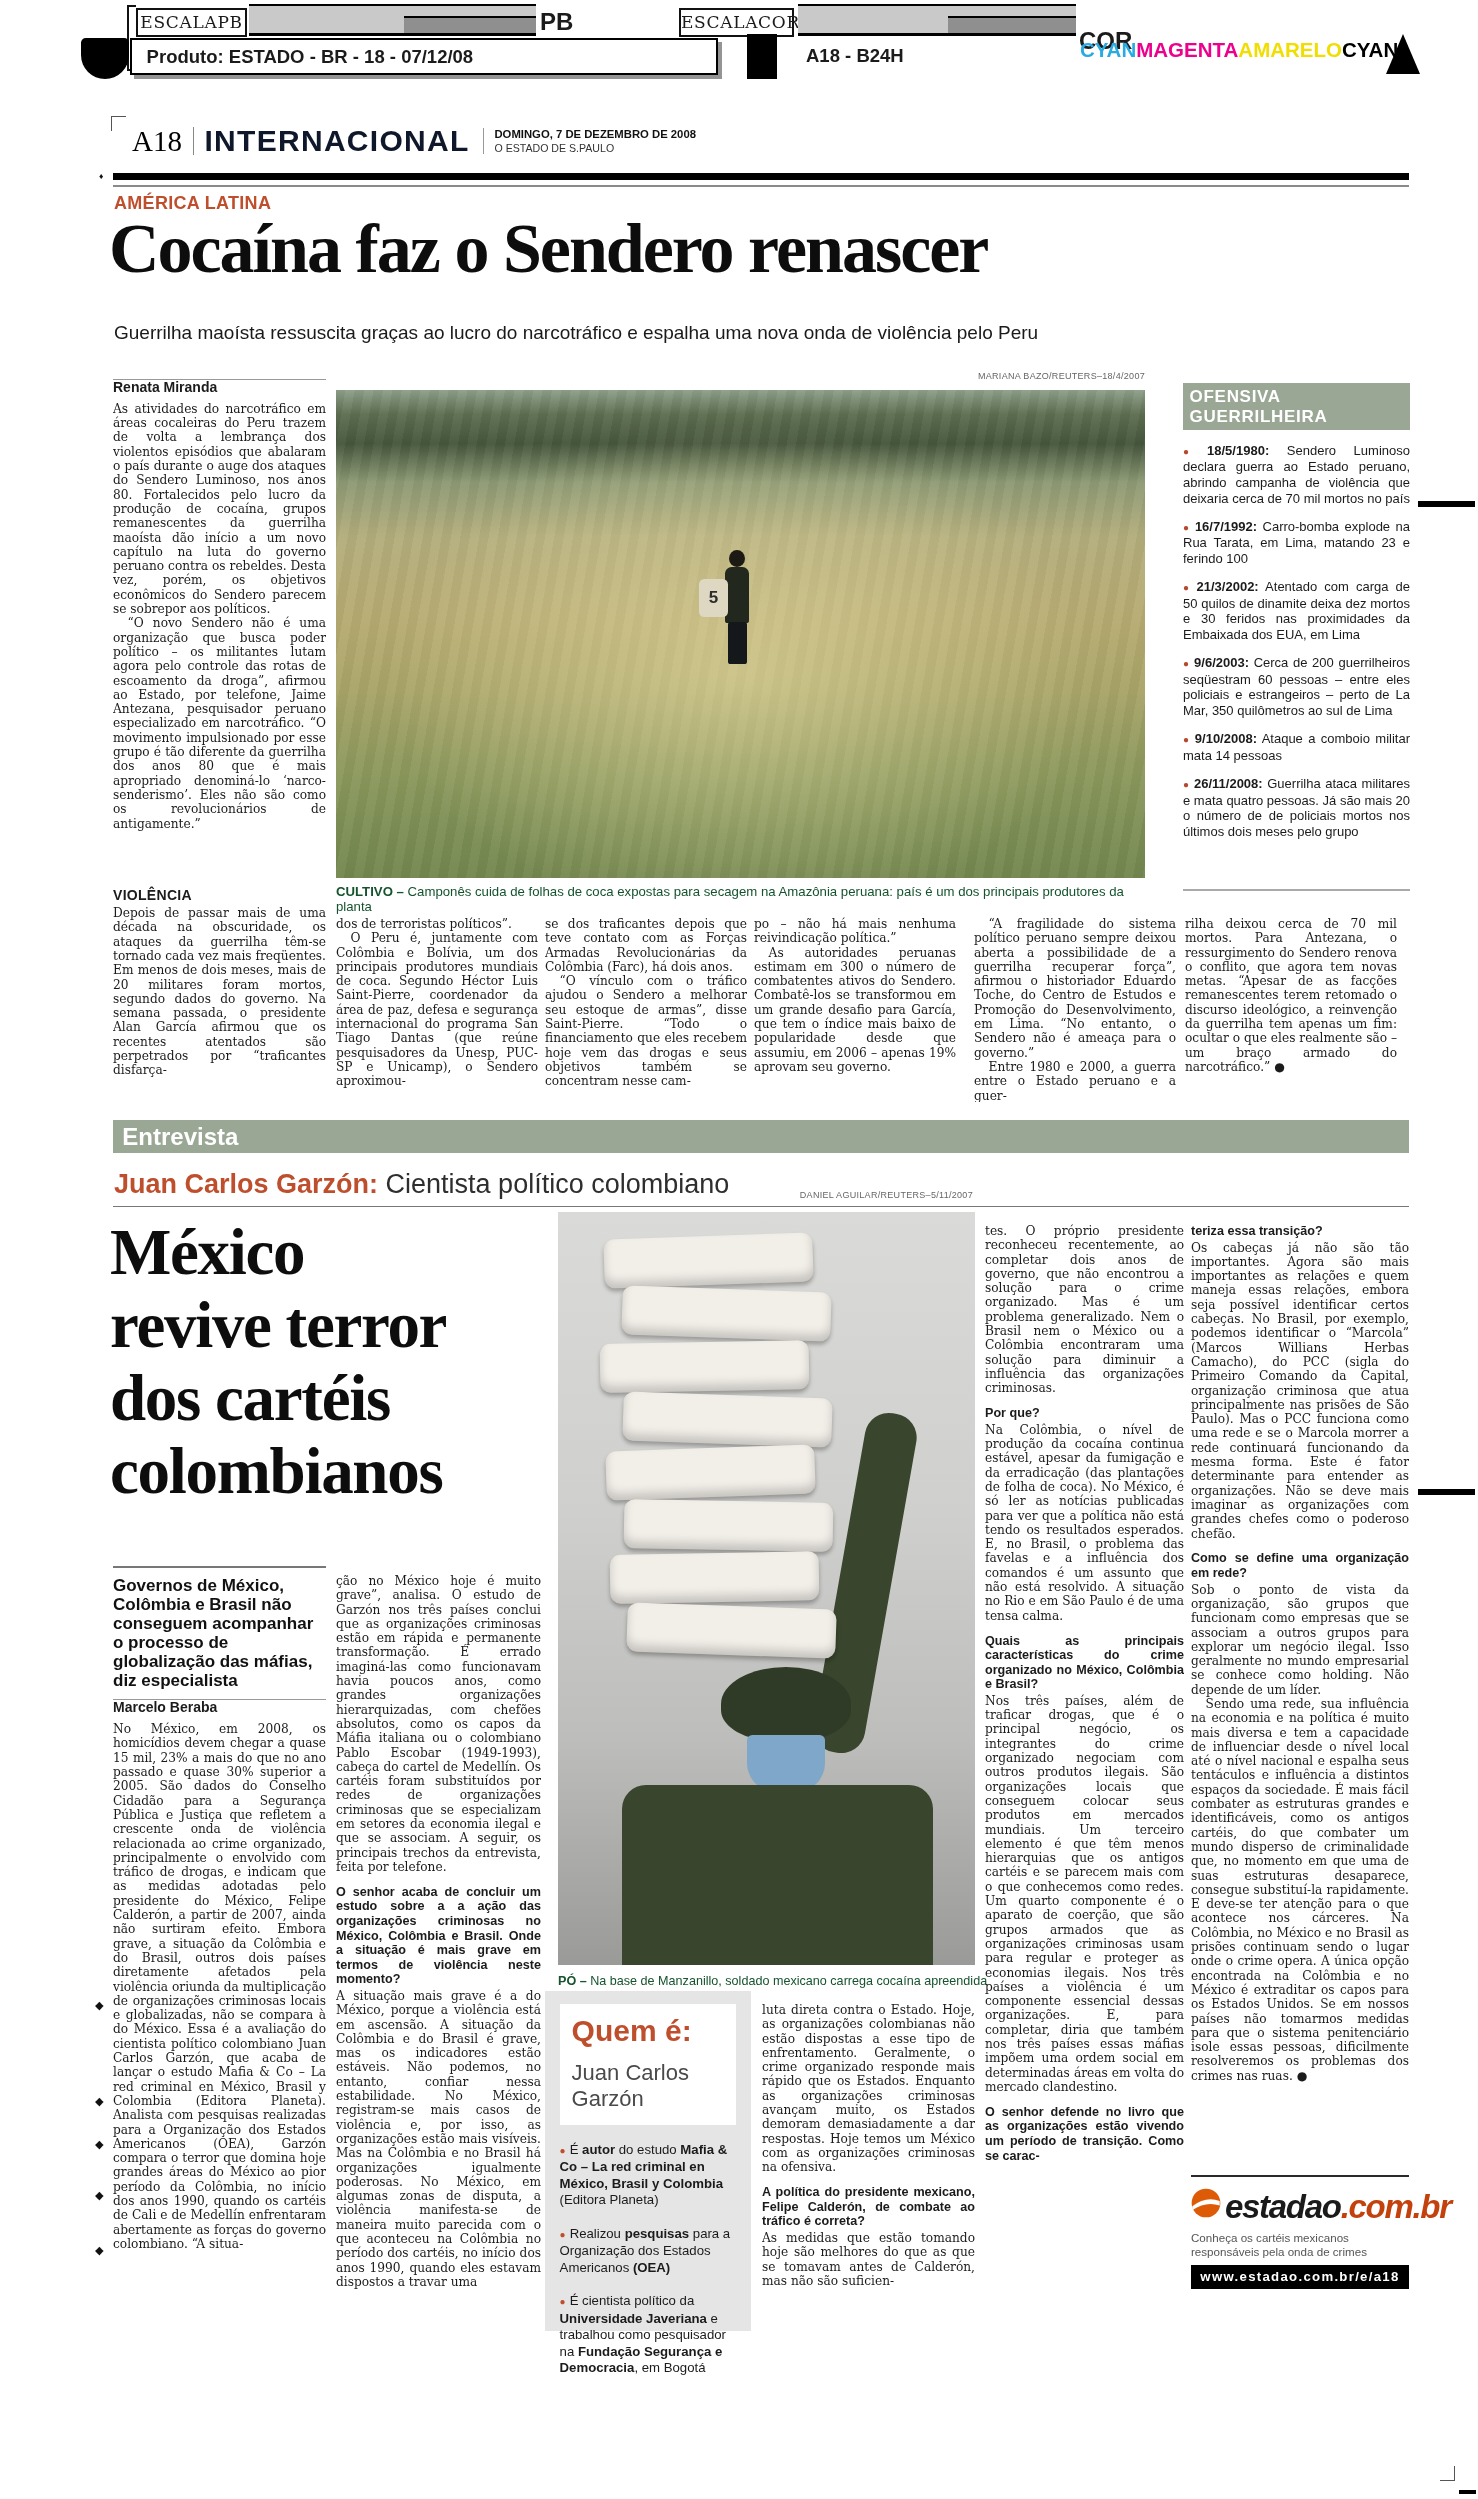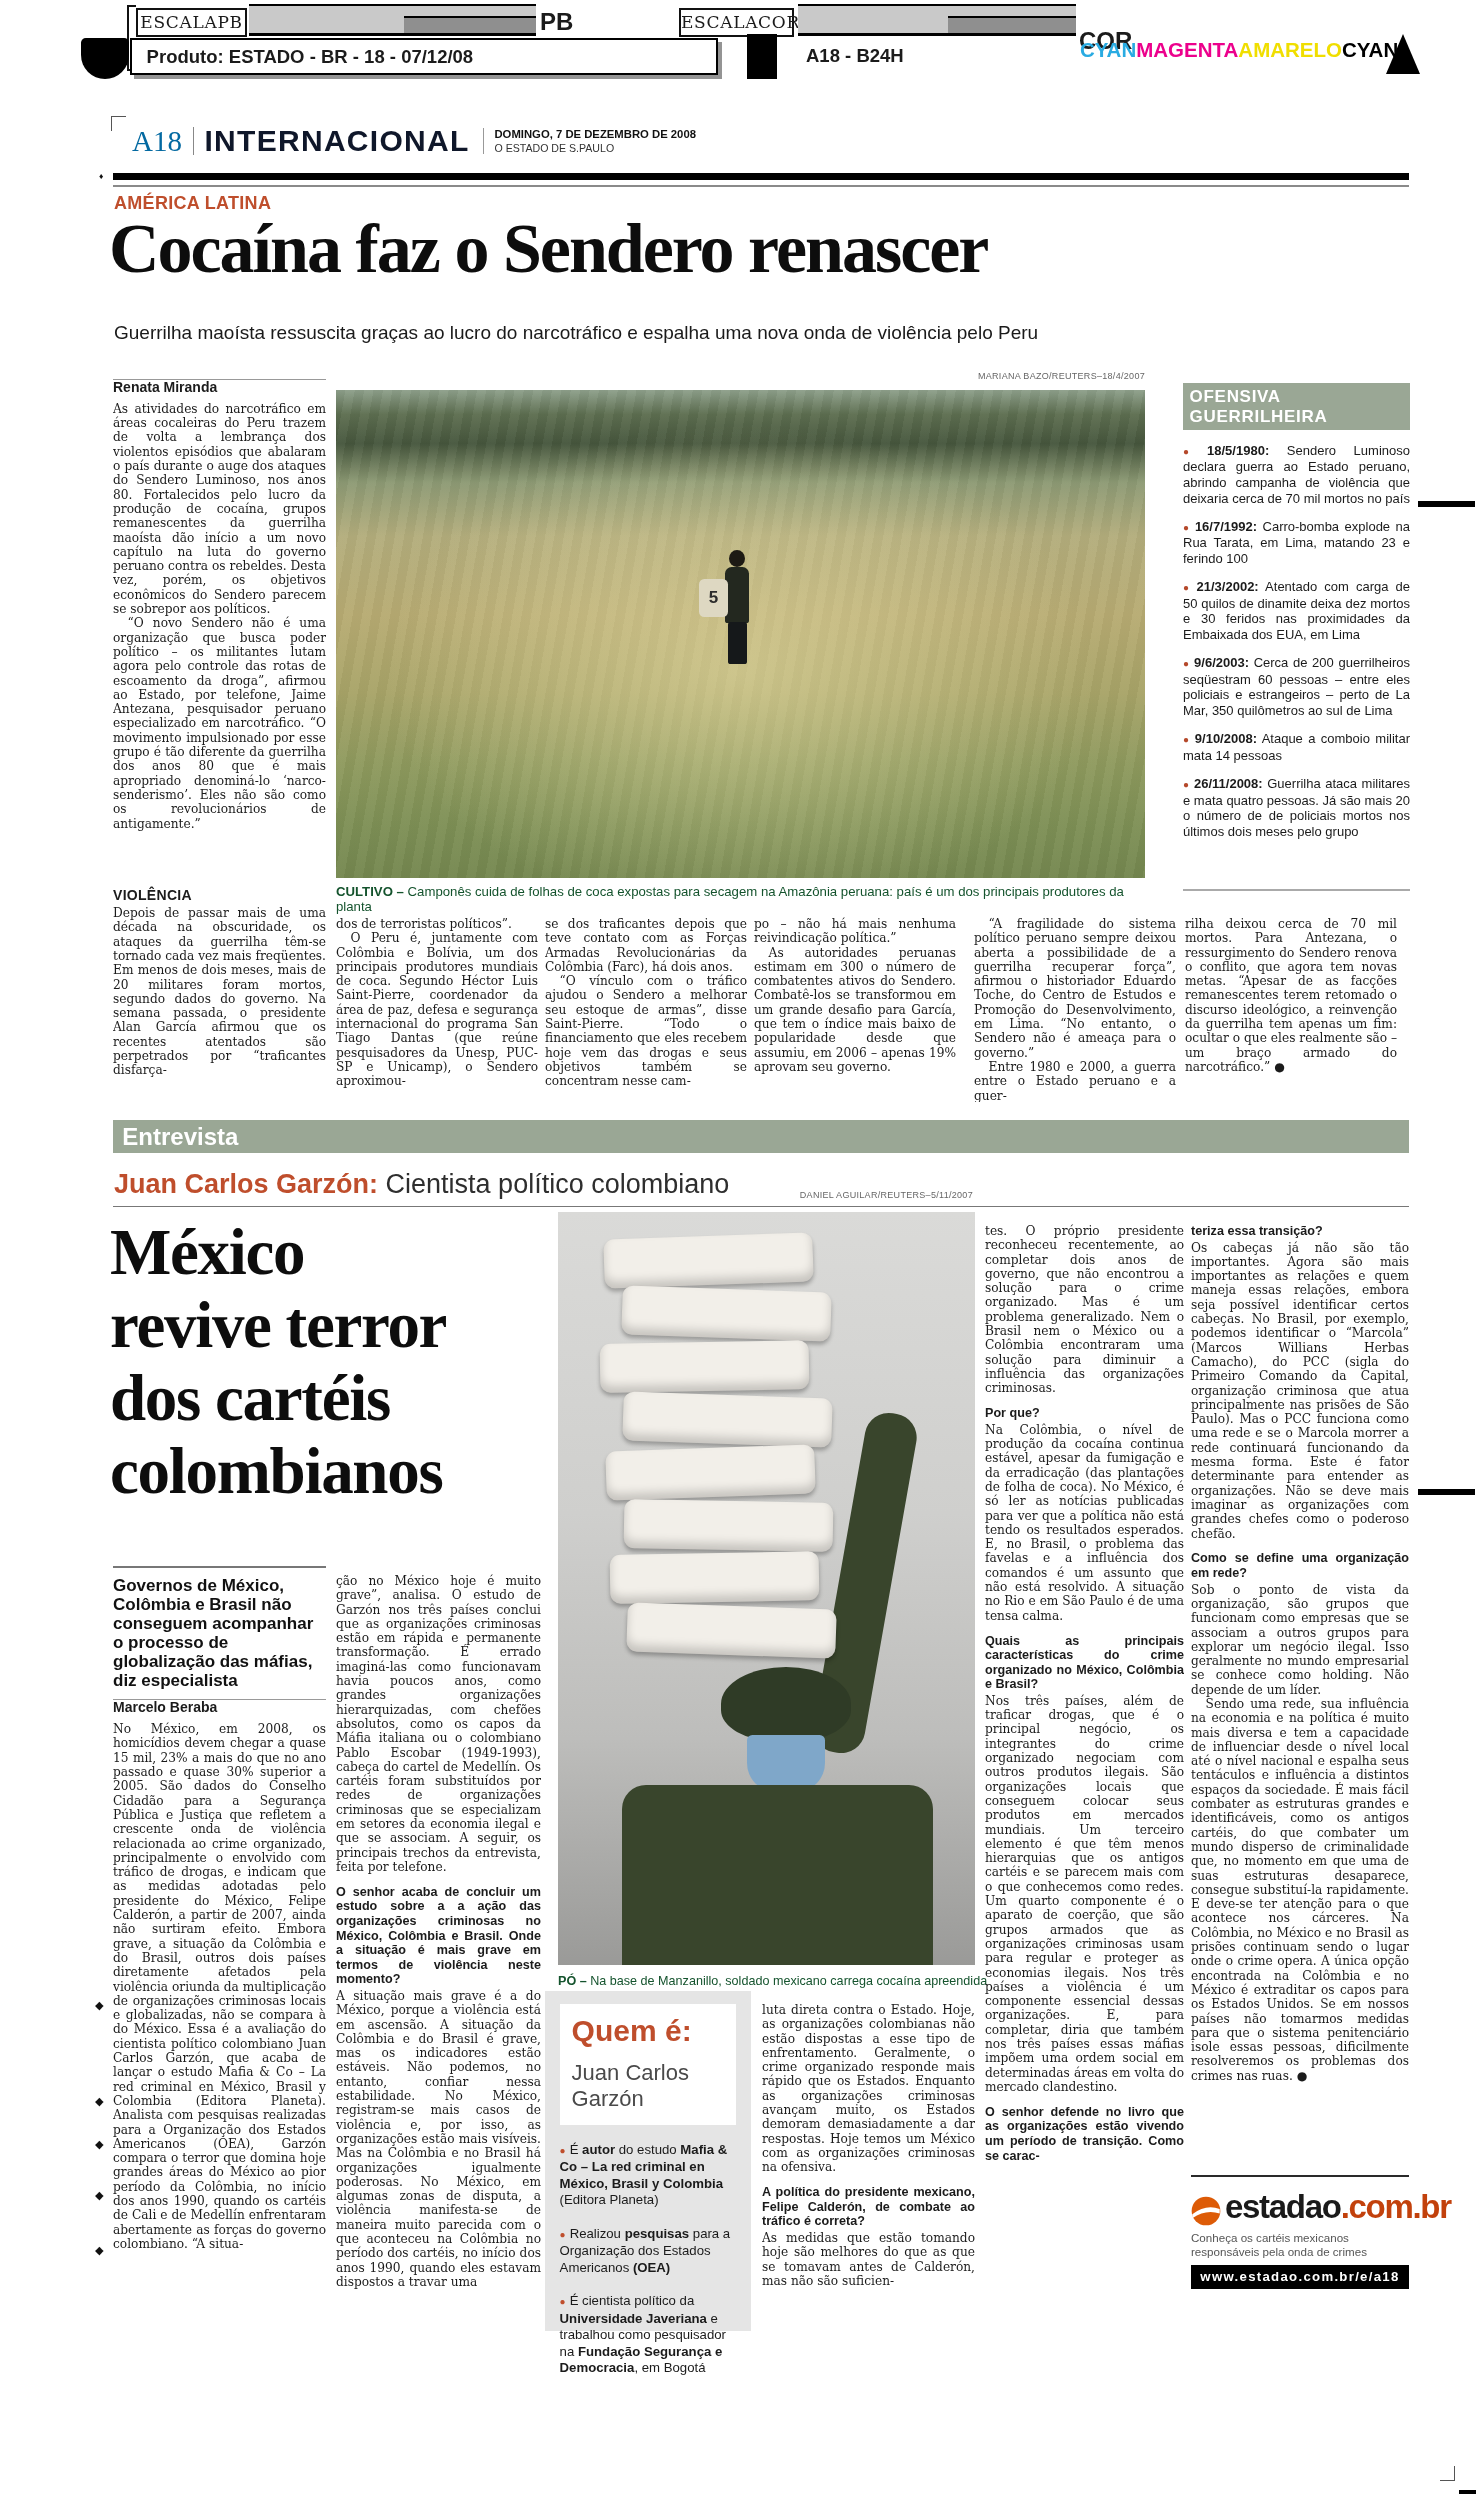--- a/index.html
+++ b/index.html
@@ -23,21 +23,21 @@
                 box-shadow:4px 4px 0 rgba(60,60,60,.55); font-weight:bold; font-size:18.5px; line-height:33px; padding-left:14.6px; }
   .pm-escalacor { left:679px; top:8px; width:115px; height:29px; border:2px solid #111; background:#fff;
                   font-family:"DejaVu Serif",serif; font-size:17px; text-align:center; line-height:25px; letter-spacing:0.7px; }
   .pm-blackbar { left:747px; top:34px; width:30px; height:45px; background:#000; }
   .pm-code { left:806px; top:45px; font-weight:bold; font-size:18.5px; }
   .pm-cmyk { left:1080px; top:38px; font-weight:bold; font-size:20.5px; letter-spacing:0; }
   .pm-tri { left:1386px; top:34px; width:0; height:0; border-left:17px solid transparent; border-right:17px solid transparent; border-bottom:40px solid #000; }
 
   
   .masthead { position:absolute; left:132px; top:124px; display:flex; align-items:center; }
-  .mh-page { font-family:"Liberation Serif",serif; font-size:29px; color:#0369a1; }
+  .mh-page { font-family:"Liberation Serif",serif; font-size:29px; color:#000000; }
   .mh-div { width:1.3px; height:28px; background:#888; margin:0 10.6px; }
   .mh-section { font-family:Liberation Sans, sans-serif; font-weight:bold; font-size:30px; letter-spacing:1.3px; color:#0f172a; }
   .mh-dates { margin-left:13.2px; padding-left:10.6px; border-left:1.3px solid #999; }
   .mh-d1 { font-weight:bold; font-size:11.3px; color:#111; }
   .mh-d2 { font-size:10.6px; color:#333; margin-top:1.3px; }
   .corner-tl { position:absolute; left:111px; top:116px; width:14.6px; height:14.6px; border-left:1.3px solid #555; border-top:1.3px solid #555; }
 
   .bar1 { position:absolute; left:113px; top:173px; width:1296px; height:7.3px; background:#000; }
   .rule1 { position:absolute; left:113px; top:185px; width:1296px; height:2px; background:#8a8a8a; }
   .mark-dot { position:absolute; left:99px; top:171px; font-size:8.6px; color:#111; }
@@ -126,21 +126,21 @@
   
   .whois { position:absolute; left:545px; top:1991px; width:206px; height:340px; background:#e5e5e5; padding:13.2px 14.6px; }
   .whois-inner { background:#fff; padding:10.6px 12px 13.2px; }
   .whois-title { color:#bf4e2c; font-weight:bold; font-size:30px; line-height:32px; }
   .whois-name { color:#4a4a4a; font-size:22px; margin-top:13px; }
   .whois-item { margin-top:17px; font-size:13.2px; line-height:16.5px; }
   .whois-dot { color:#bf4e2c; font-size:10px; margin-right:4px; }
 
   
   .estbox { position:absolute; left:1191px; top:2175px; width:218px; border-top:2px solid #2a2a2a; padding-top:10.6px; }
-  .est-logo { display:flex; align-items:flex-end; }
+  .est-logo { display:flex; align-items:flex-start;font-style:italic; }
   .est-ball { width:30px; height:30px; margin-right:4px; flex:0 0 auto; }
   .est-brand { font-weight:bold; font-size:33px; letter-spacing:-1.3px; color:#1a1a1a; }
   .est-suffix { font-weight:bold; font-size:33px; letter-spacing:-1.3px; color:#c2410c; }
   .est-promo { margin-top:5.3px; font-size:11.6px; line-height:14px; color:#555; }
   .est-urlbar { margin-top:6.6px; background:#000; height:24px; text-align:center; }
   .est-urlbar span { color:#fff; font-weight:bold; font-size:13.2px; line-height:24px; letter-spacing:1.3px; }
 
   
   .regdash { position:absolute; width:57px; height:6px; background:#000; }
   .rd1 { left:1418px; top:501px; } .rd2 { left:1418px; top:1489px; }

